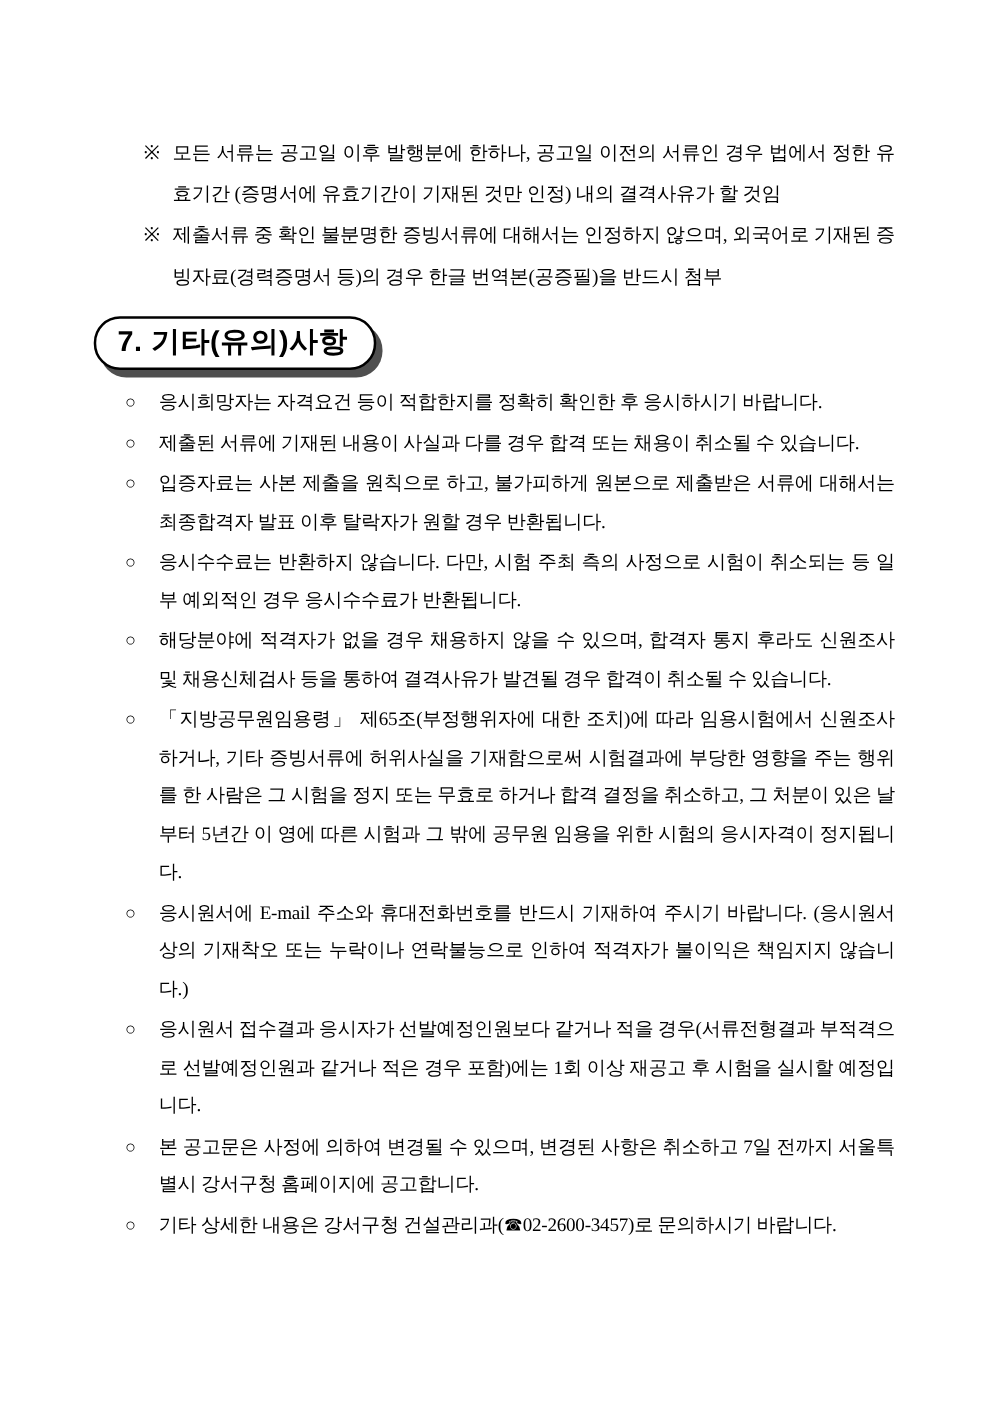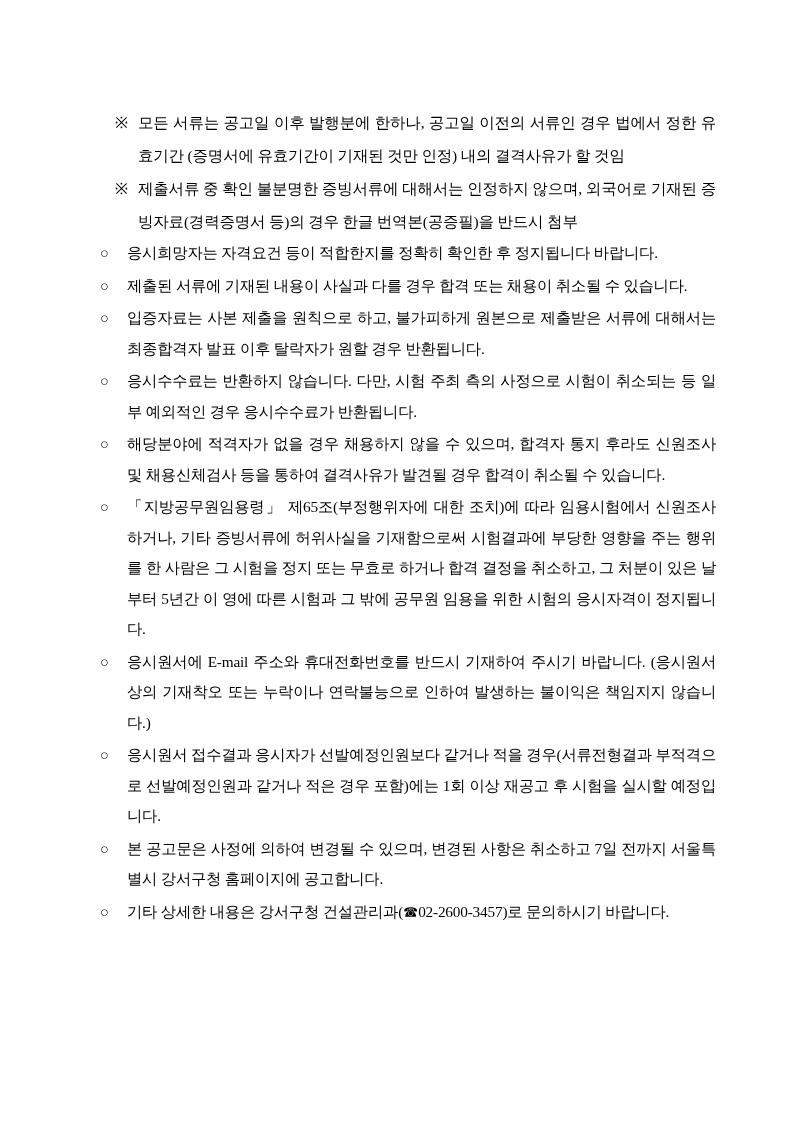--- a/index.html
+++ b/index.html
@@ -75,26 +75,31 @@
         <span class="note-marker">※</span>
         <span class="note-text">모든 서류는 공고일 이후 발행분에 한하나, 공고일 이전의 서류인 경우 법에서 정한 유효기간 (증명서에 유효기간이 기재된 것만 인정) 내의 결격사유가 할 것임</span>
       </div>
 
       <div class="note">
         <span class="note-marker">※</span>
         <span class="note-text">제출서류 중 확인 불분명한 증빙서류에 대해서는 인정하지 않으며, 외국어로 기재된 증빙자료(경력증명서 등)의 경우 한글 번역본(공증필)을 반드시 첨부</span>
       </div>
     </div>
 
+  <div class="title-wrap">
+    <span class="title-box">
+      <span>7. 기타(유의)사항</span>
+    </span>
+  </div>
 
   <div class="bullets">
 
       <div class="bullet">
         <span class="bullet-marker">○</span>
-        <span class="bullet-text">응시희망자는 자격요건 등이 적합한지를 정확히 확인한 후 정지됩니다 바랍니다.</span>
+        <span class="bullet-text">응시희망자는 자격요건 등이 적합한지를 정확히 확인한 후 응시하시기 바랍니다.</span>
       </div>
 
       <div class="bullet">
         <span class="bullet-marker">○</span>
         <span class="bullet-text">제출된 서류에 기재된 내용이 사실과 다를 경우 합격 또는 채용이 취소될 수 있습니다.</span>
       </div>
 
       <div class="bullet">
         <span class="bullet-marker">○</span>
         <span class="bullet-text">입증자료는 사본 제출을 원칙으로 하고, 불가피하게 원본으로 제출받은 서류에 대해서는 최종합격자 발표 이후 탈락자가 원할 경우 반환됩니다.</span>
@@ -110,21 +115,21 @@
         <span class="bullet-text">해당분야에 적격자가 없을 경우 채용하지 않을 수 있으며, 합격자 통지 후라도 신원조사 및 채용신체검사 등을 통하여 결격사유가 발견될 경우 합격이 취소될 수 있습니다.</span>
       </div>
 
       <div class="bullet">
         <span class="bullet-marker">○</span>
         <span class="bullet-text">「지방공무원임용령」 제65조(부정행위자에 대한 조치)에 따라 임용시험에서 신원조사 하거나, 기타 증빙서류에 허위사실을 기재함으로써 시험결과에 부당한 영향을 주는 행위를 한 사람은 그 시험을 정지 또는 무효로 하거나 합격 결정을 취소하고, 그 처분이 있은 날부터 5년간 이 영에 따른 시험과 그 밖에 공무원 임용을 위한 시험의 응시자격이 정지됩니다.</span>
       </div>
 
       <div class="bullet">
         <span class="bullet-marker">○</span>
-        <span class="bullet-text">응시원서에 E-mail 주소와 휴대전화번호를 반드시 기재하여 주시기 바랍니다. (응시원서 상의 기재착오 또는 누락이나 연락불능으로 인하여 발생하는 불이익은 책임지지 않습니다.)</span>
+        <span class="bullet-text">응시원서에 E-mail 주소와 휴대전화번호를 반드시 기재하여 주시기 바랍니다. (응시원서 상의 기재착오 또는 누락이나 연락불능으로 인하여 적격자가 불이익은 책임지지 않습니다.)</span>
       </div>
 
       <div class="bullet">
         <span class="bullet-marker">○</span>
         <span class="bullet-text">응시원서 접수결과 응시자가 선발예정인원보다 같거나 적을 경우(서류전형결과 부적격으로 선발예정인원과 같거나 적은 경우 포함)에는 1회 이상 재공고 후 시험을 실시할 예정입니다.</span>
       </div>
 
       <div class="bullet">
         <span class="bullet-marker">○</span>
         <span class="bullet-text">본 공고문은 사정에 의하여 변경될 수 있으며, 변경된 사항은 취소하고 7일 전까지 서울특별시 강서구청 홈페이지에 공고합니다.</span>

